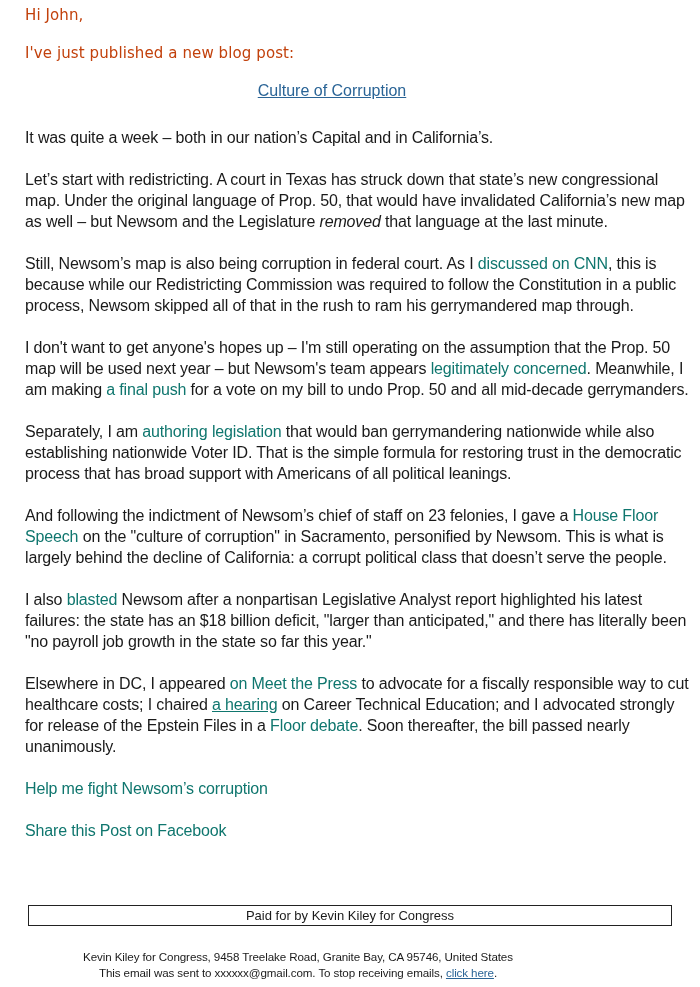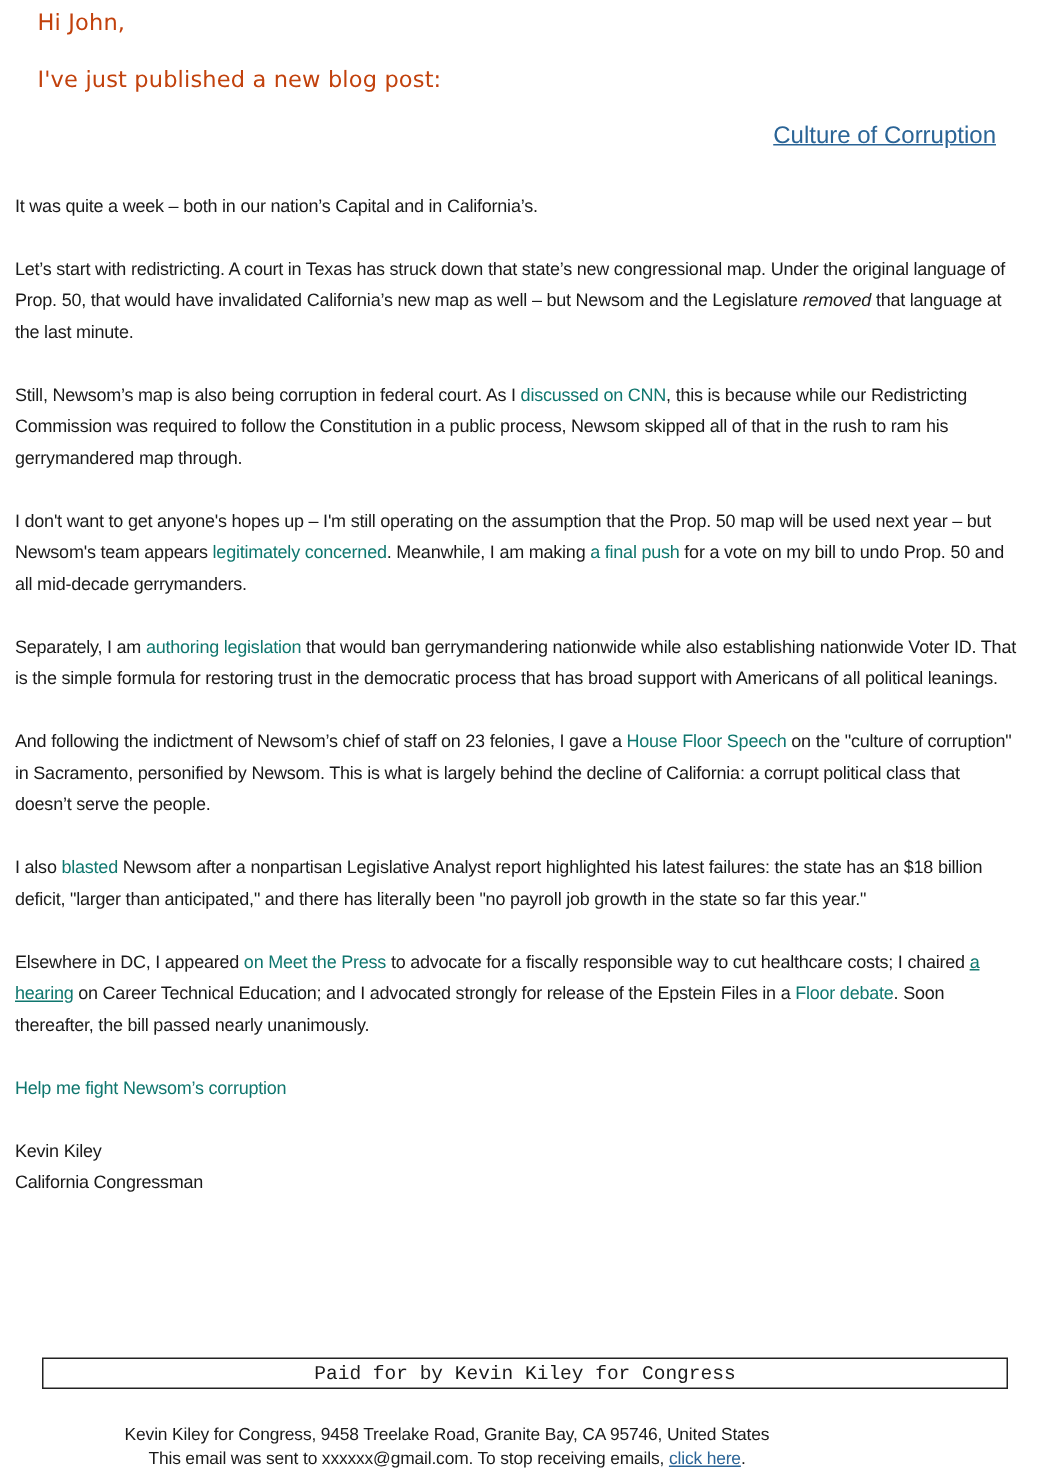--- a/index.html
+++ b/index.html
@@ -18,49 +18,49 @@
       color: #c2410c;
       letter-spacing: 0.1px;
     }
     .greet { top: 6px; }
     .intro { top: 44px; }
     .title-link {
       position: absolute;
       top: 82px;
       left: 0;
       width: 664px;
-      text-align: right;
+      text-align: center;
       font-family: "Liberation Sans", sans-serif;
       font-size: 16px;
     }
     .title-link a { color: #2a6496; text-decoration: underline; }
     .body {
       position: absolute;
-      left: 10px;
+      left: 25px;
       top: 127px;
       width: 670px;
       font-family: "Liberation Sans", sans-serif;
-      font-size: 12px;
+      font-size: 16px;
       line-height: 21px;
       color: #1a1a1a;
       letter-spacing: -0.15px;
     }
     .body p { margin: 0 0 21px 0; }
     a.lnk { color: #0f766e; text-decoration: none; }
     a.lnk.u { text-decoration: underline; text-align: center; }
     .sig { margin-top: 0; }
     .paid {
       position: absolute;
       left: 28px;
       top: 905px;
       width: 642px;
       height: 19px;
       border: 1.5px solid #222;
       text-align: center;
-      font-family: Liberation Mono, monospace;
+      font-family: Liberation Sans, sans-serif;
       font-size: 13px;
       line-height: 19px;
       color: #1a1a1a;
     }
     .footer {
       position: absolute;
       left: 0;
       top: 949px;
       width: 596px;
       text-align: center;
@@ -94,22 +94,22 @@
   <p><span>Separately, I am </span><a href="#" class="lnk">authoring legislation</a><span> that would ban gerrymandering nationwide while also establishing nationwide Voter ID. That is the simple formula for restoring trust in the democratic process that has broad support with Americans of all political leanings.</span></p>
 
   <p><span>And following the indictment of Newsom’s chief of staff on 23 felonies, I gave a </span><a href="#" class="lnk">House Floor Speech</a><span> on the "culture of corruption" in Sacramento, personified by Newsom. This is what is largely behind the decline of California: a corrupt political class that doesn’t serve the people.</span></p>
 
   <p><span>I also </span><a href="#" class="lnk">blasted</a><span> Newsom after a nonpartisan Legislative Analyst report highlighted his latest failures: the state has an $18 billion deficit, "larger than anticipated," and there has literally been "no payroll job growth in the state so far this year."</span></p>
 
   <p><span>Elsewhere in DC, I appeared </span><a href="#" class="lnk">on Meet the Press</a><span> to advocate for a fiscally responsible way to cut healthcare costs; I chaired </span><a href="#" class="lnk u">a hearing</a><span> on Career Technical Education; and I advocated strongly for release of the Epstein Files in a </span><a href="#" class="lnk">Floor debate</a><span>. Soon thereafter, the bill passed nearly unanimously.</span></p>
 
   <p><a href="#" class="lnk">Help me fight Newsom’s corruption</a></p>
 
+  <p><a href="#" class="lnk">Share this Post on Facebook</a></p>
 
-  <p class="sig"><span>Kevin Kiley</span><br><span>California Congressman</span></p>
 </div>
 
 <div class="paid">Paid for by Kevin Kiley for Congress</div>
 
 <div class="footer">
   <div>Kevin Kiley for Congress, 9458 Treelake Road, Granite Bay, CA 95746, United States</div>
   <div><span>This email was sent to xxxxxx@gmail.com. To stop receiving emails, </span><a href="#">click here</a><span>.</span></div>
 </div>
 
 </body></html>

